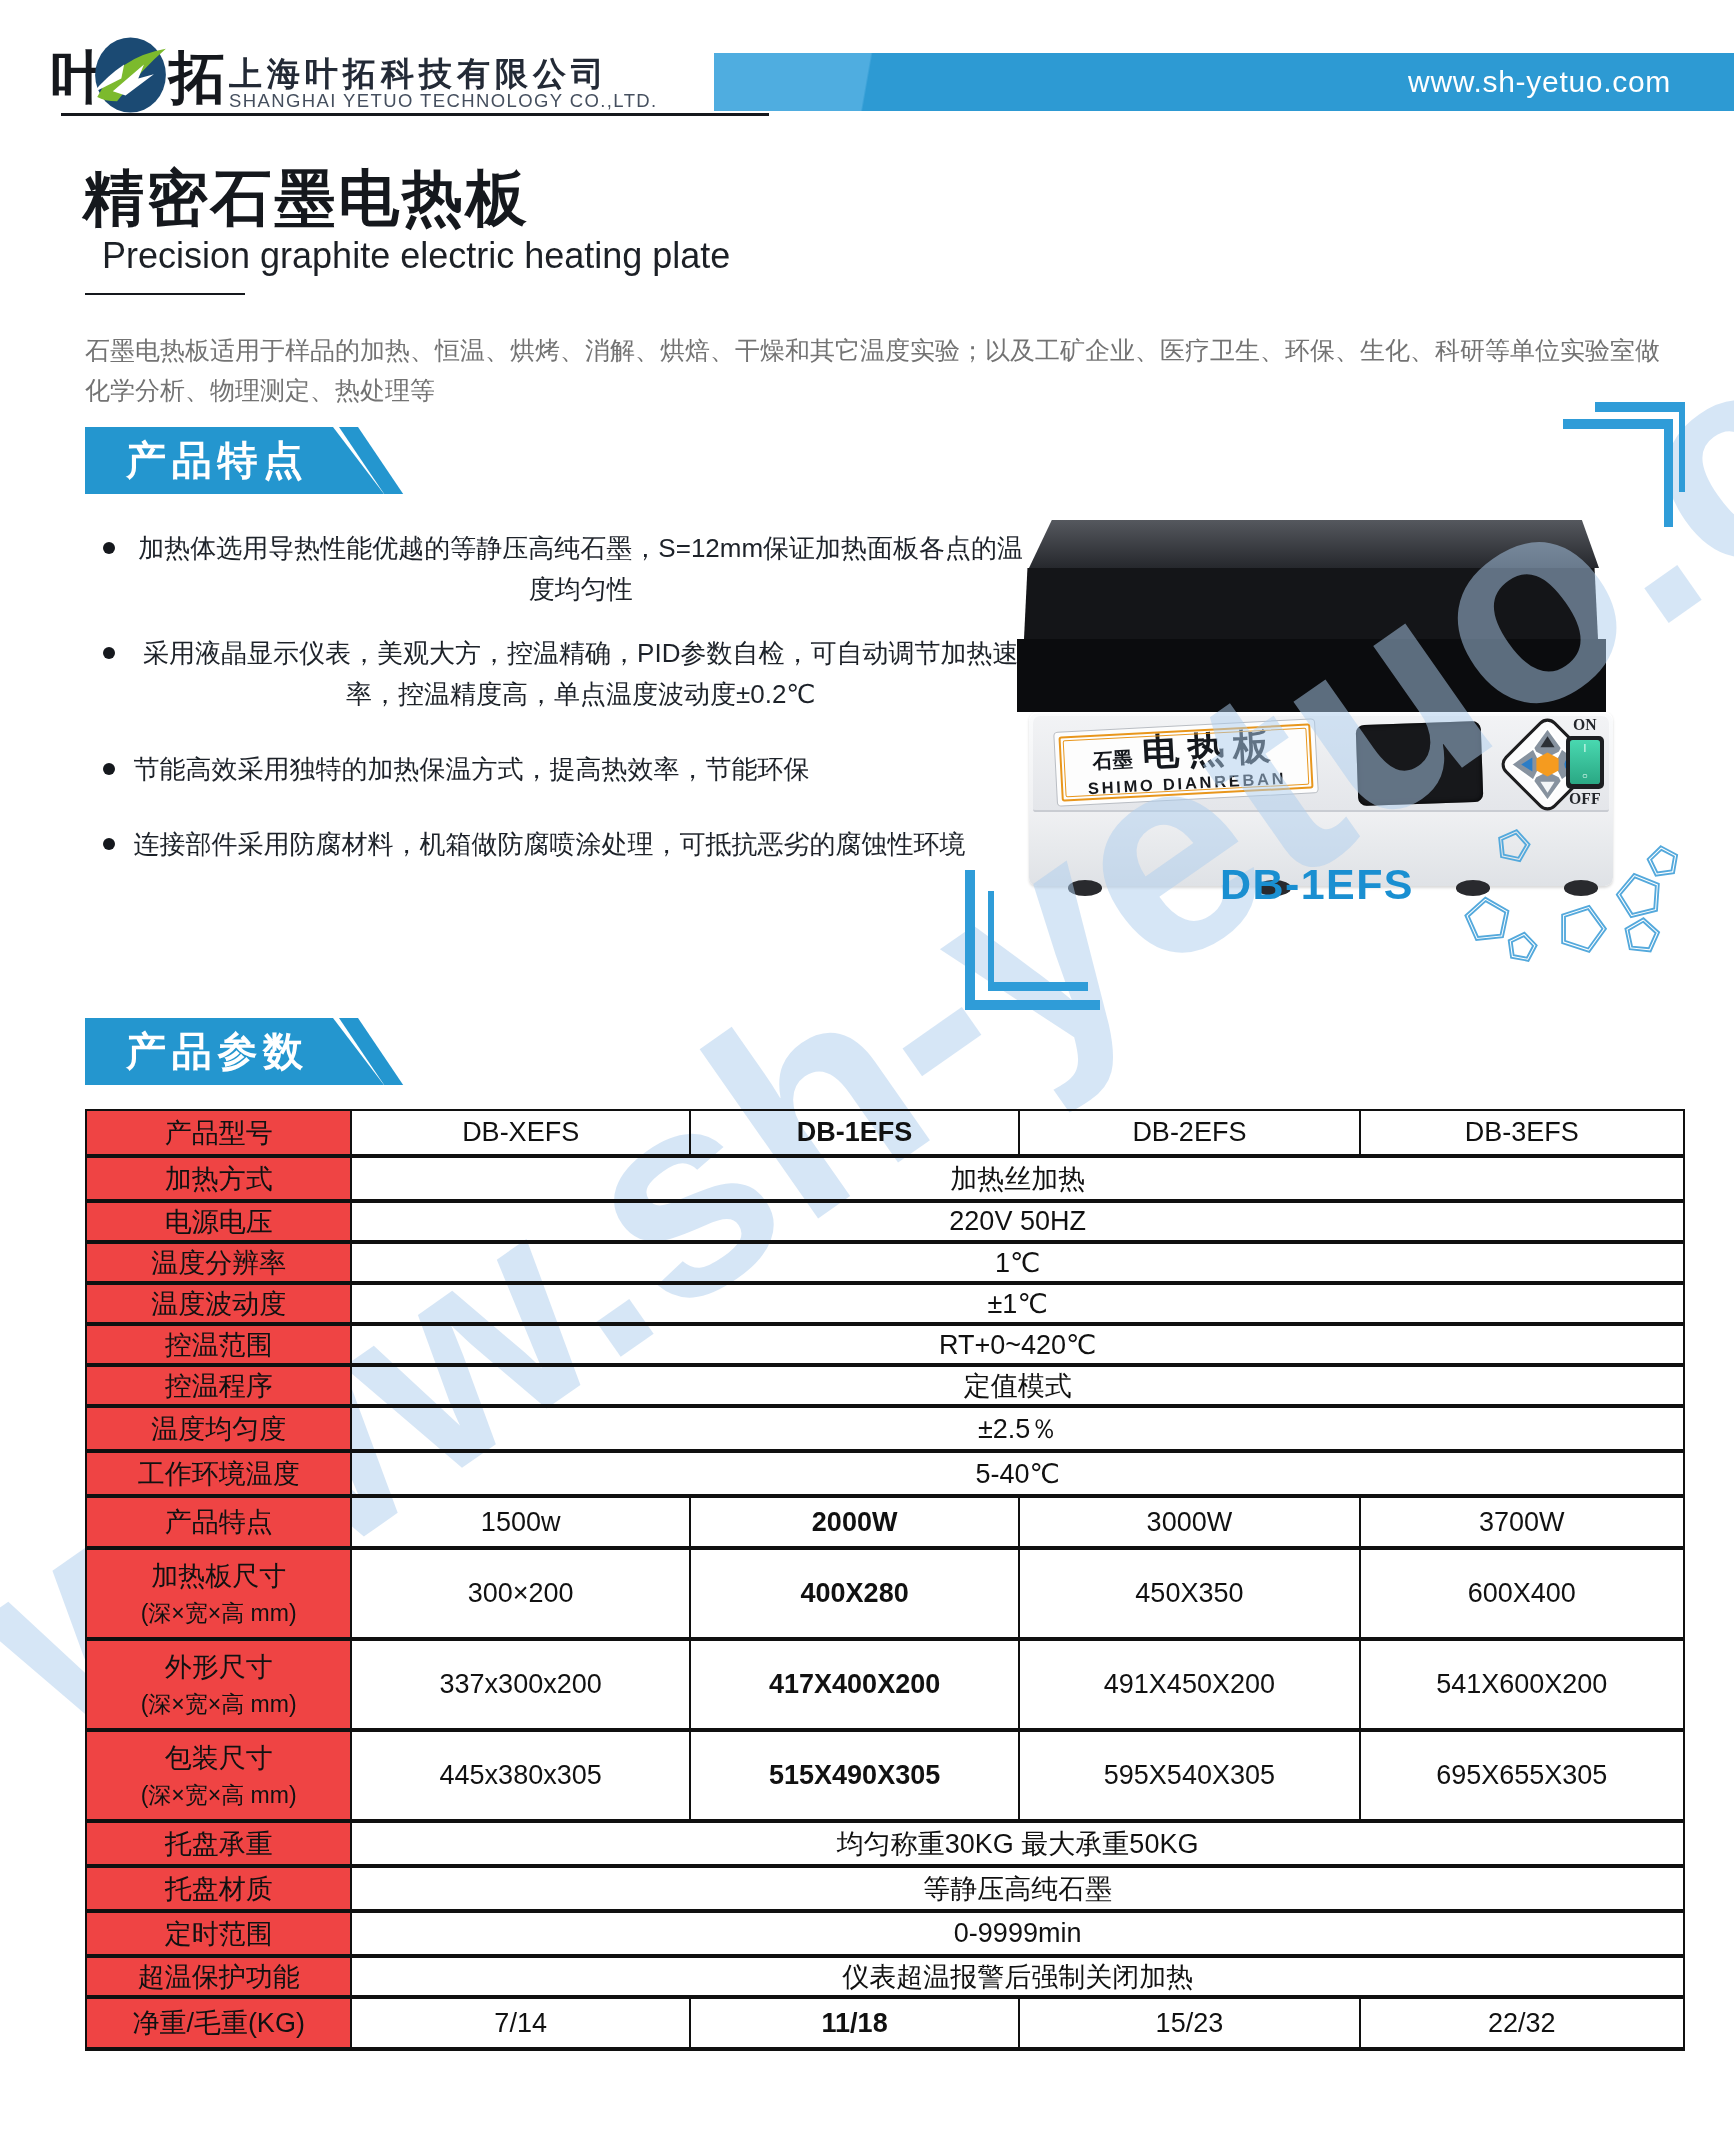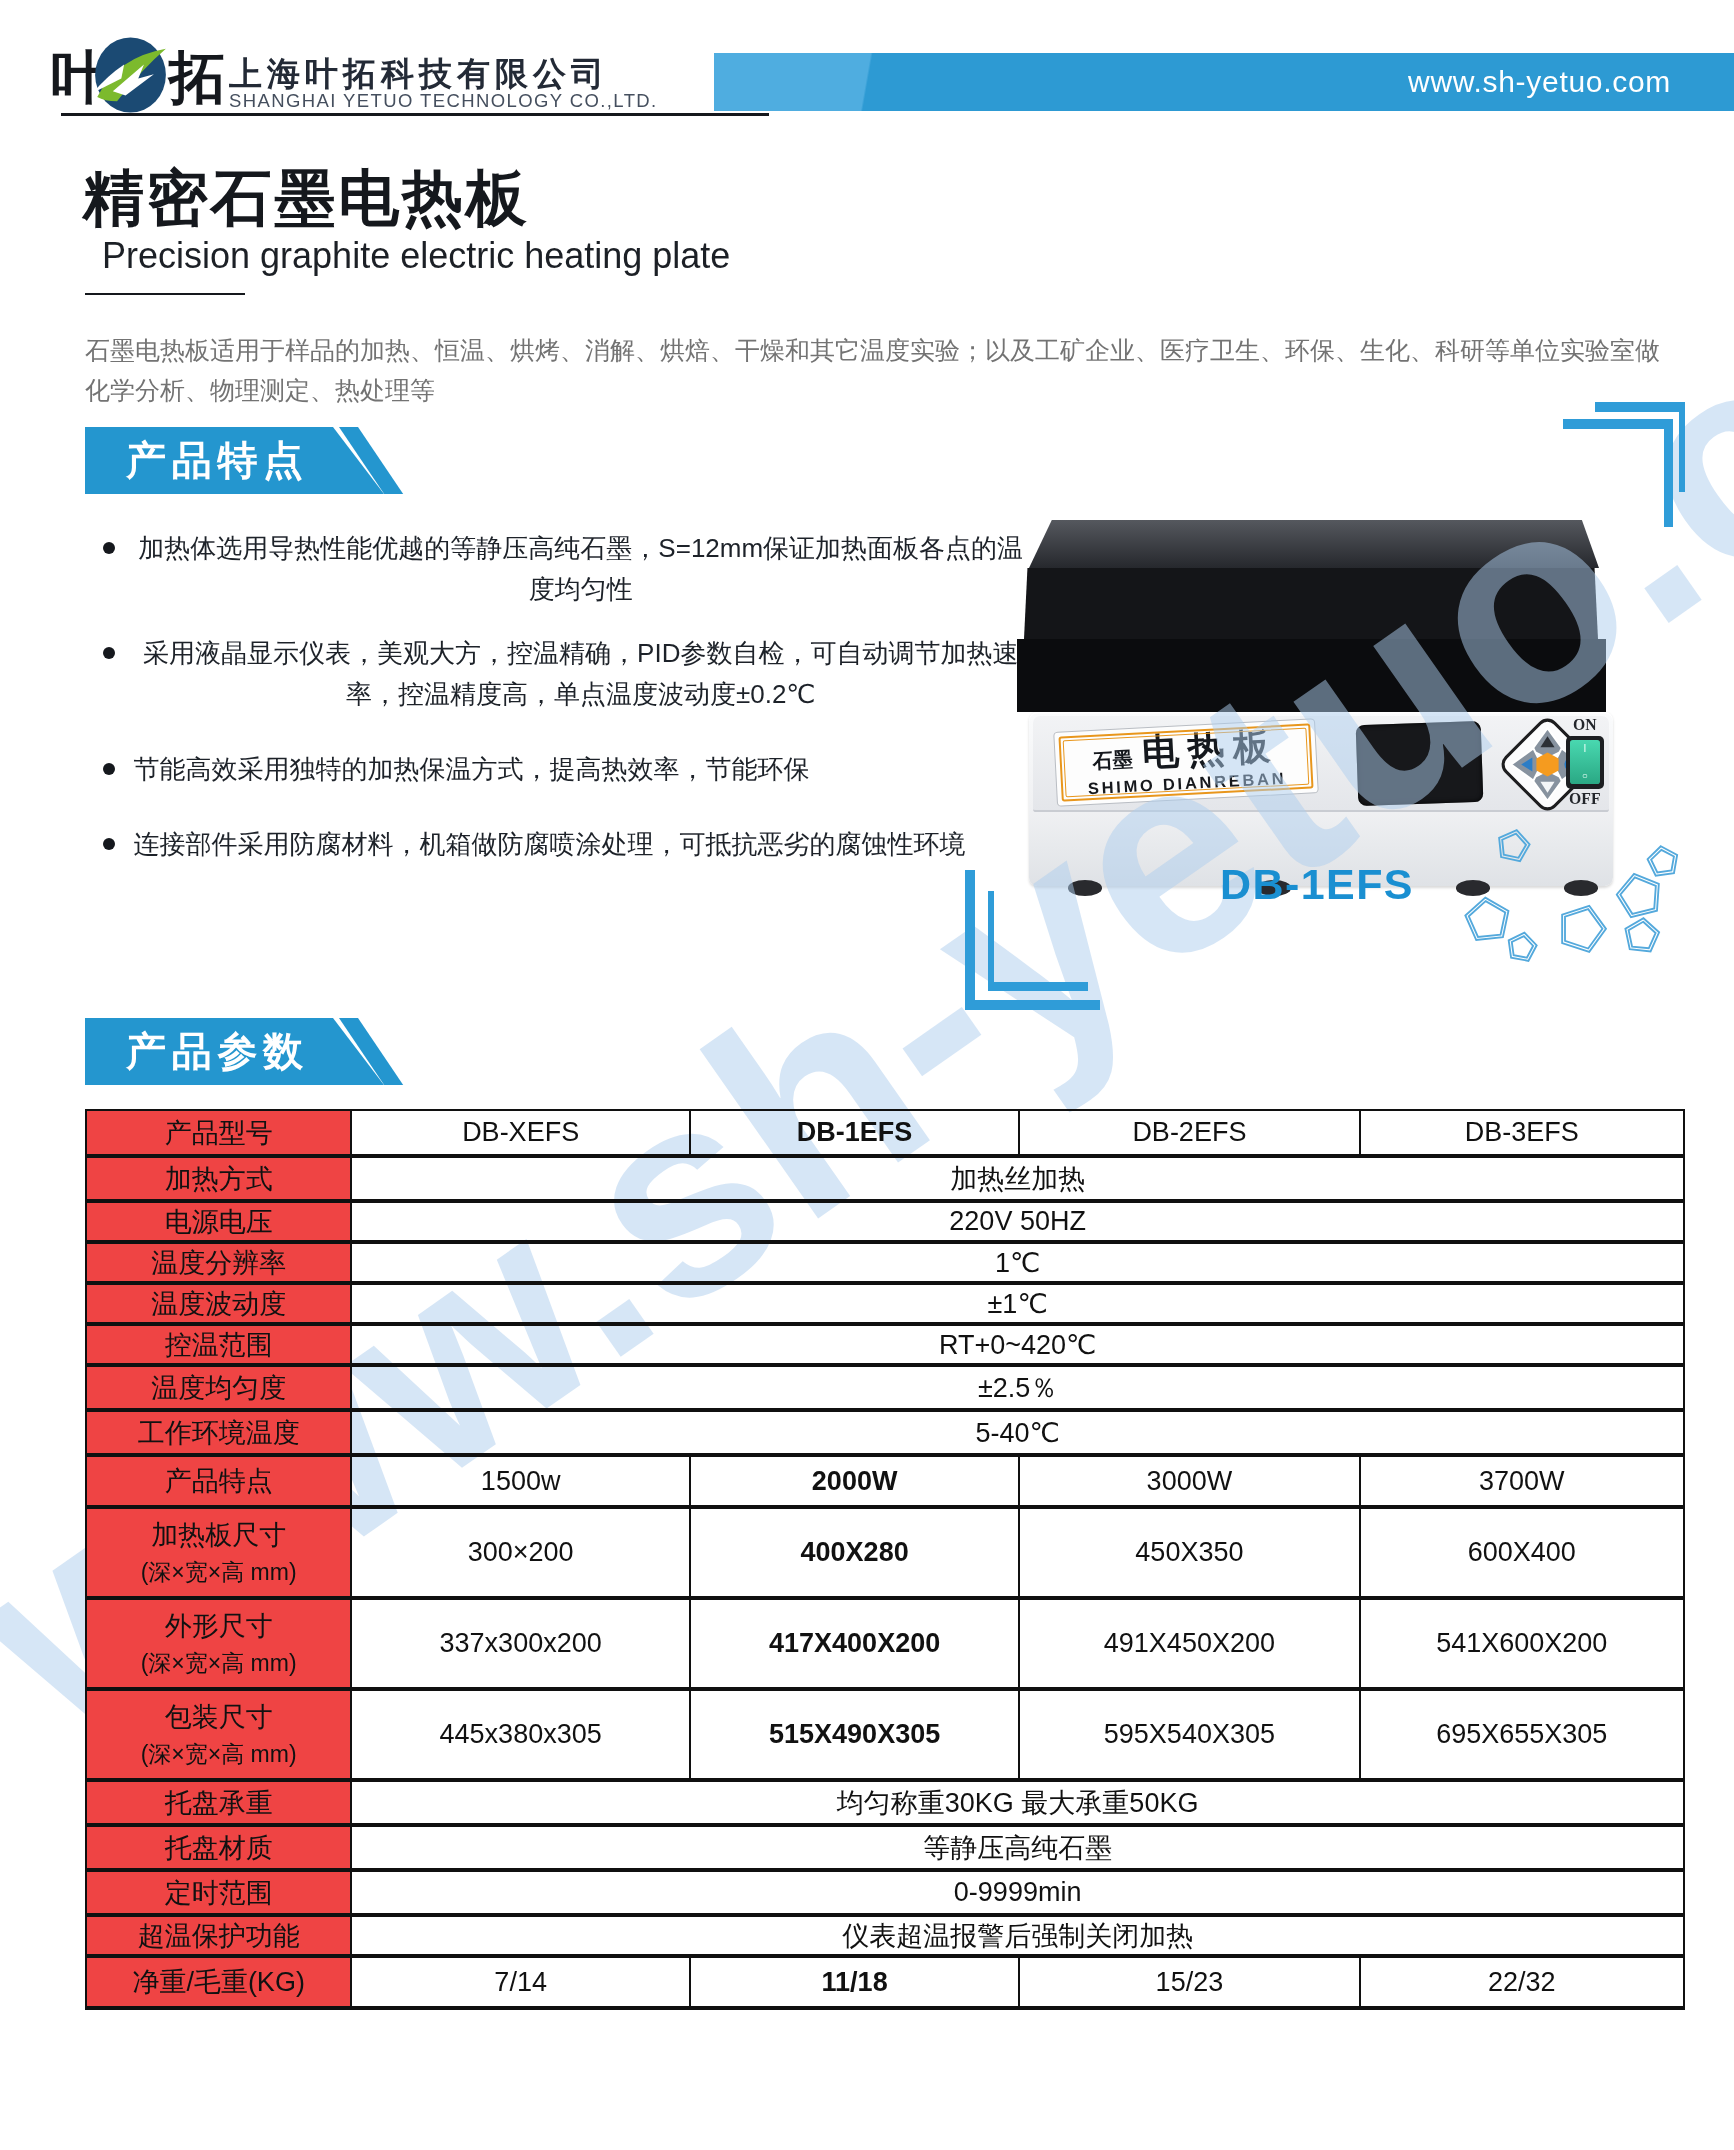--- a/index.html
+++ b/index.html
@@ -251,20 +251,24 @@
         <td class="" colspan="4">1℃</td>
       </tr>
       <tr class="rh-s">
         <td class="lbl">温度波动度</td>
         <td class="" colspan="4">±1℃</td>
       </tr>
       <tr class="rh-s">
         <td class="lbl">控温范围</td>
         <td class="" colspan="4">RT+0~420℃</td>
       </tr>
+      <tr class="rh-s">
+        <td class="lbl">控温程序</td>
+        <td class="" colspan="4">定值模式</td>
+      </tr>
       <tr class="rh-m">
         <td class="lbl">温度均匀度</td>
         <td class="" colspan="4">±2.5％</td>
       </tr>
       <tr class="rh-m">
         <td class="lbl">工作环境温度</td>
         <td class="" colspan="4">5-40℃</td>
       </tr>
       <tr class="rh-p">
         <td class="lbl">产品特点</td>

